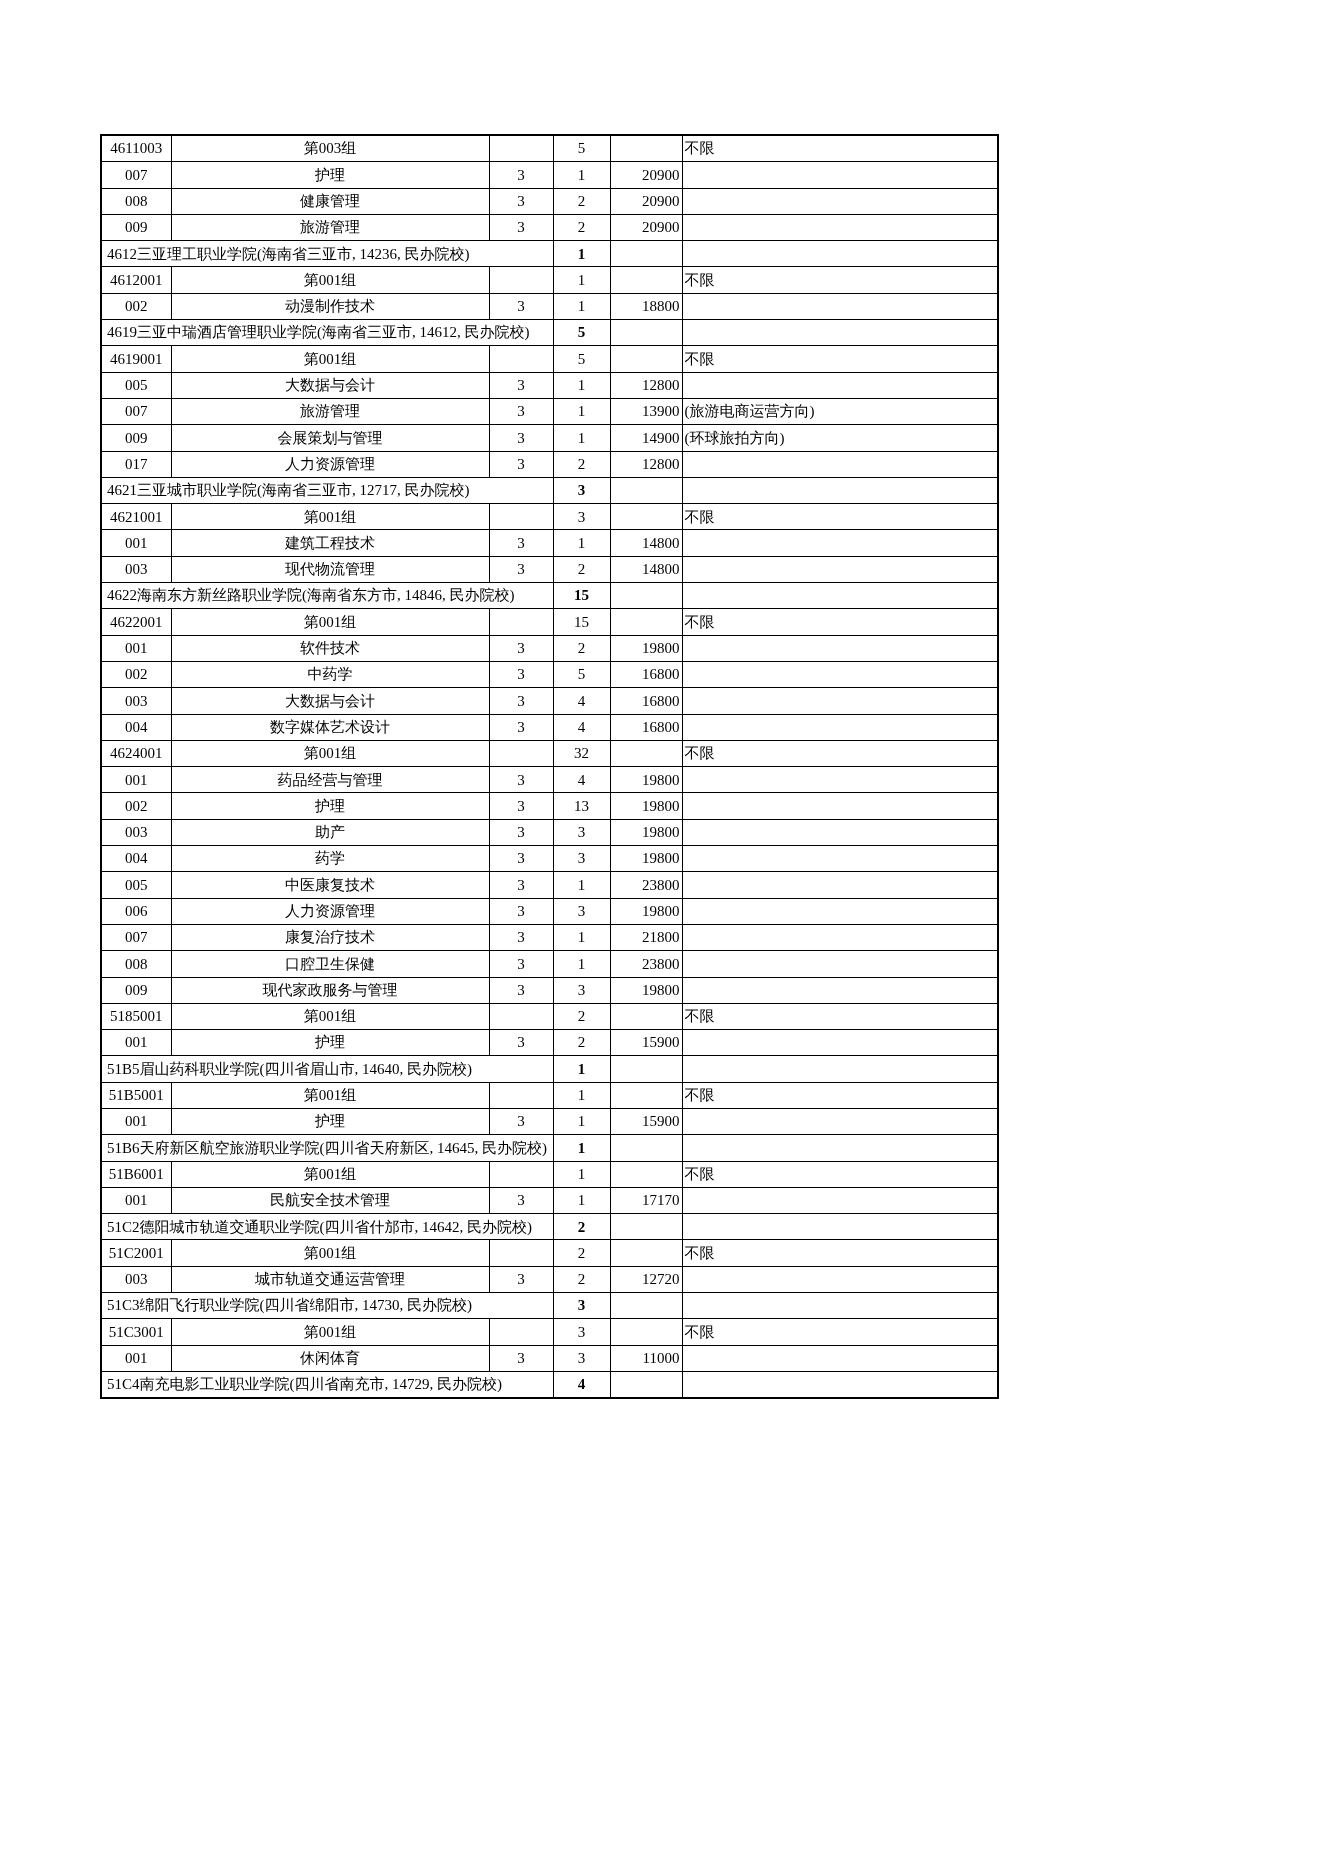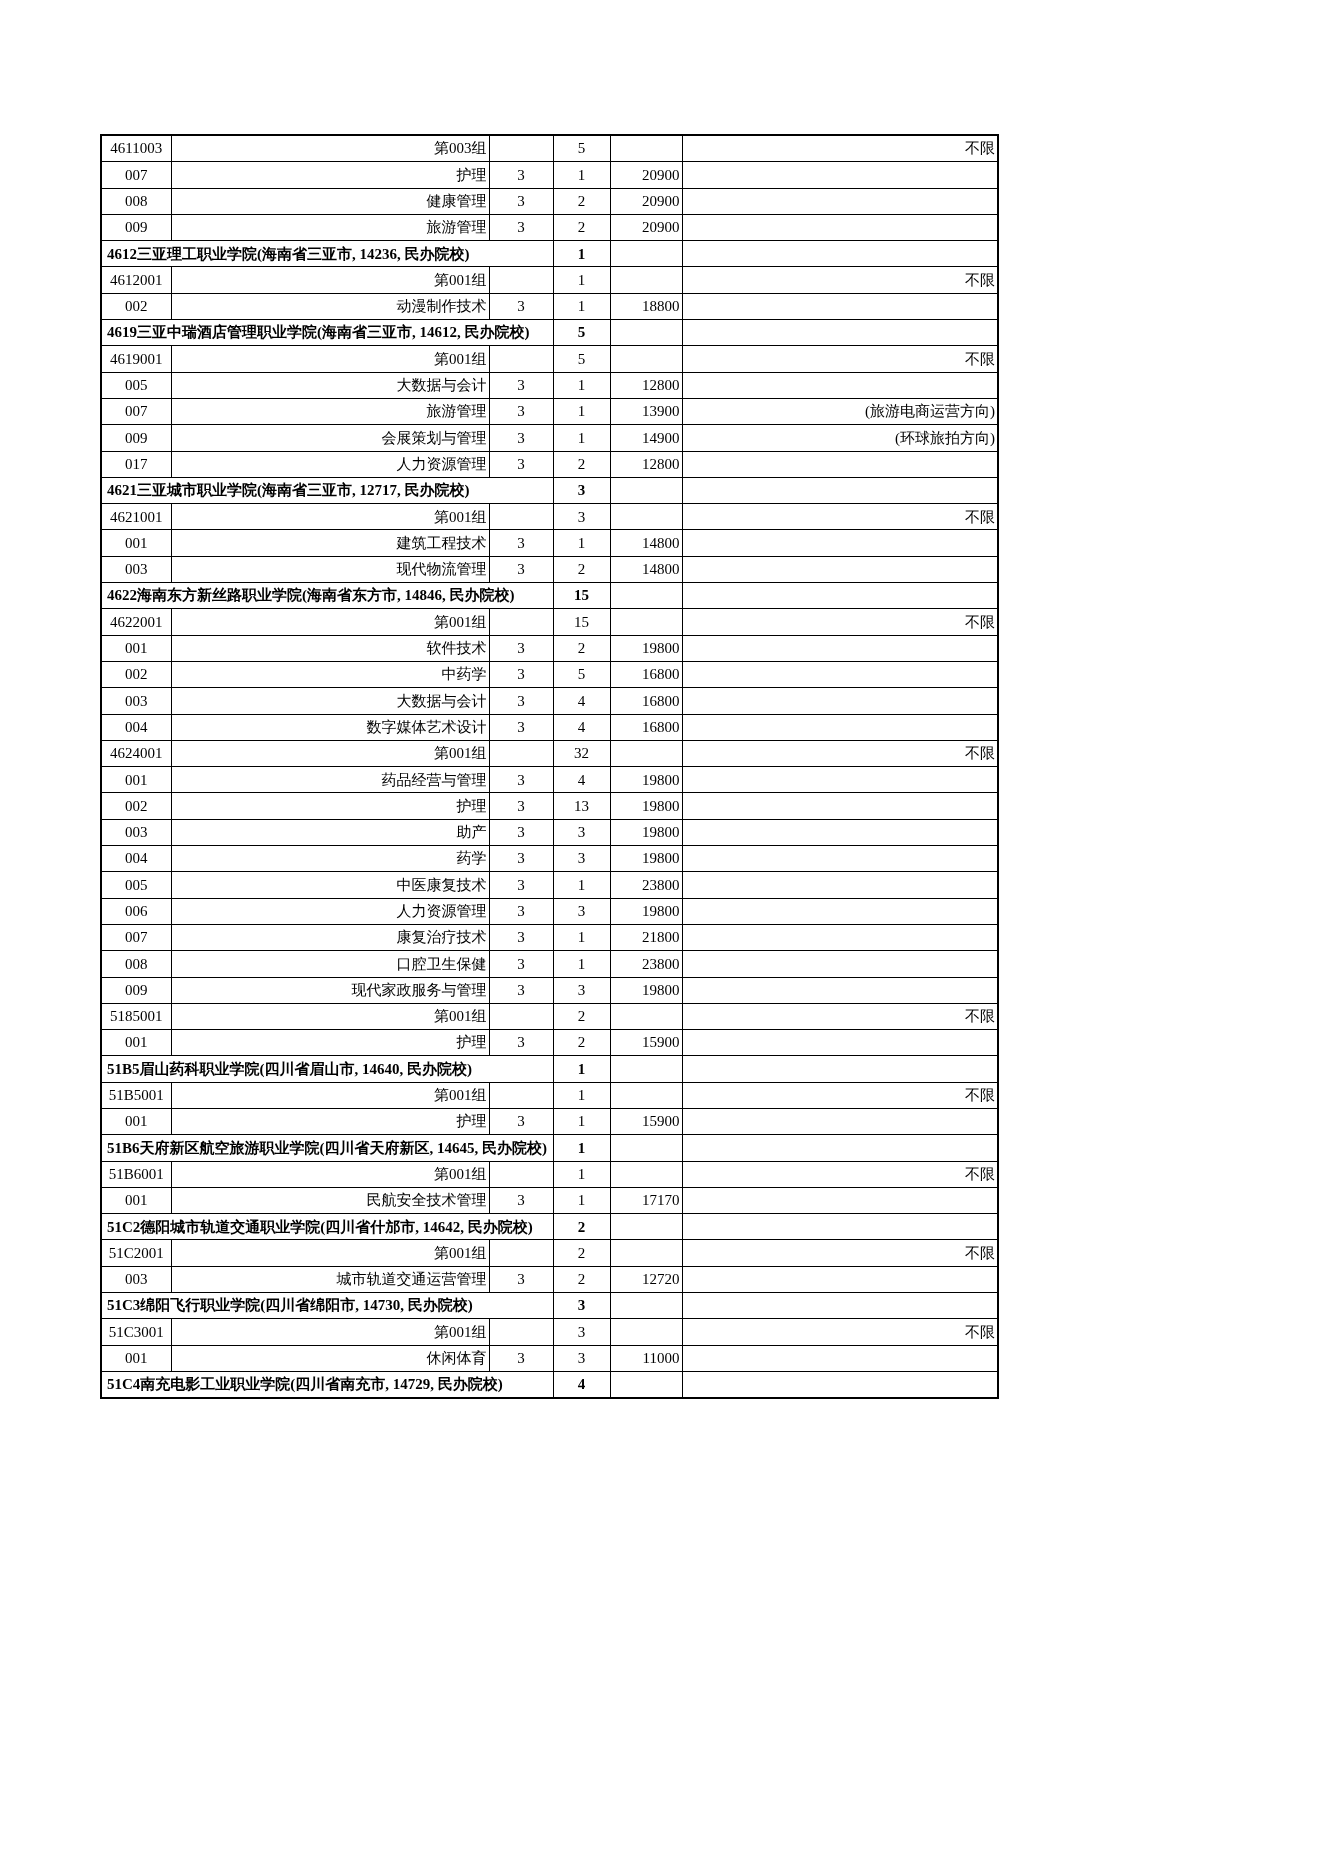--- a/index.html
+++ b/index.html
@@ -45,28 +45,28 @@
     border: 2px solid #000000;
   }
   col.c-code   { width: 70px; }
   col.c-name   { width: 318px; }
   col.c-years  { width: 64px; }
   col.c-count  { width: 57px; }
   col.c-fee    { width: 72px; }
   col.c-remark { width: 316px; }
 
   td.code   { text-align: center; }
-  td.name   { text-align: right; padding-left: 5px; }
+  td.name   { text-align: center; padding-left: 5px; }
   td.years  { text-align: center; }
   td.count  { text-align: center; }
   td.fee    { text-align: right; font-family: Liberation Serif, serif; }
-  td.remark { text-align: right; padding-left: 5px; }
+  td.remark { text-align: left; padding-left: 5px; }
 
   tr.college td.title {
-    font-weight: bold;
+    font-weight: normal;
     text-align: left;
     padding-left: 5px;
     font-size: 15px;
   }
   tr.college td.count { font-weight: bold; }
 </style>
 </head>
 <body>
 
 <div class="page">

